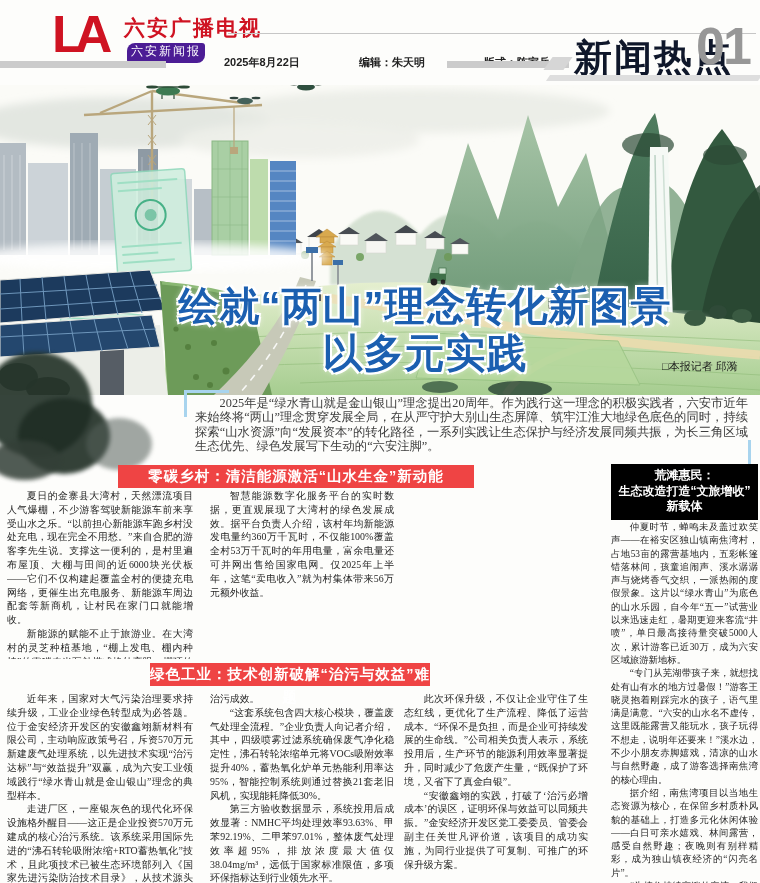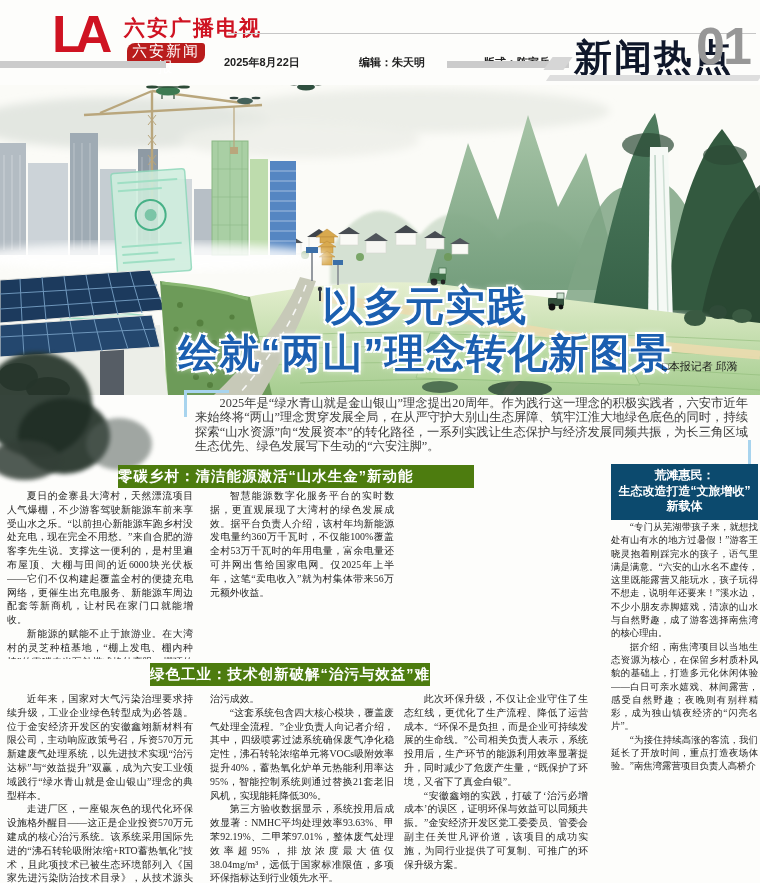--- a/index.html
+++ b/index.html
@@ -4,22 +4,22 @@
 <style>
   html,body{margin:0;padding:0;background:#888;}
   .page{position:relative;width:760px;height:883px;background:#fdfdfb;overflow:hidden;
         font-family:"Liberation Sans",sans-serif;margin:0 auto;}
   .abs{position:absolute;}
 
   
   .logo-la{left:50px;top:6px;width:74px;height:56px;}
   .brand{left:124px;top:14px;font-family:"Liberation Serif",serif;font-weight:bold;
          font-size:21px;letter-spacing:2px;color:#cf1322;}
-  .subbrand{left:127px;top:43px;width:78px;height:20px;background:#b91c1c;color:#fff;
-            border-radius:8px 3px 8px 3px;font-size:15px;line-height:16px;text-align:center;letter-spacing:2px;}
+  .subbrand{left:127px;top:43px;width:78px;height:20px;background:#4c1d95;color:#fff;
+            border-radius:8px 3px 8px 3px;font-size:12px;line-height:16px;text-align:center;letter-spacing:2px;}
   .hairline{left:228px;top:33px;width:528px;height:1px;background:#c6c6c6;}
   .datebar-l{left:0;top:61px;width:166px;height:7px;background:#cbcbcb;}
   .datebar-r{left:447px;top:61px;width:122px;height:7px;background:#cbcbcb;}
   .dateline{left:176px;top:55px;width:270px;font-size:11px;font-weight:bold;color:#222;white-space:nowrap;}
   .dateline span{margin-right:8px;margin-left:48px;}
   .sec-head{left:574px;top:33px;font-size:38px;font-weight:700;color:#0f172a;letter-spacing:2px;}
   .pagenum{left:696px;top:16px;font-size:52px;font-weight:900;color:#979797;letter-spacing:-2px;}
   .slant1{left:548px;top:57px;width:20px;height:13px;background:#d6d6d6;transform:skewX(-35deg);}
   .slant2{left:548px;top:75px;width:212px;height:6px;background:#dedede;transform:skewX(-35deg);}
 
@@ -39,36 +39,36 @@
 
   
   .intro{left:195px;top:396px;width:553px;font-family:"Liberation Serif",serif;font-size:12.3px;
          line-height:14.3px;color:#3c3c3c;text-align:justify;}
   .intro p{margin:0;text-indent:2em;}
   .ck{position:absolute;}
   .ck-tl{left:184px;top:390px;width:42px;height:24px;border-left:3px solid #a8d4ee;border-top:3px solid #a8d4ee;}
   .ck-br{left:706px;top:440px;width:42px;height:24px;border-right:3px solid #a8d4ee;border-bottom:3px solid #a8d4ee;}
 
   
-  .secbar{background:#4d7c0f;color:#fff;font-weight:bold;font-size:14.5px;letter-spacing:1px;
-          text-align:left;}
+  .secbar{background:#ef4444;color:#fff;font-weight:bold;font-size:14.5px;letter-spacing:1px;
+          text-align:center;}
   .bar1{left:118px;top:465px;width:356px;height:23px;line-height:23px;}
   .bar2{left:150px;top:663px;width:280px;height:23px;line-height:23px;}
   .col{font-family:"Liberation Serif",serif;font-size:9.9px;line-height:13.8px;color:#252525;
        text-align:justify;overflow:hidden;}
   .col p{margin:0;text-indent:2em;}
   .col p.cont{text-indent:0;}
   .s1c{top:489px;height:170px;}
   .s2c{top:692px;height:191px;}
   .c1{left:7px;width:186px;}
   .c2{left:210px;width:184px;}
   .c3{left:404px;width:184px;}
 
   
-  .side-box{left:611px;top:464px;width:147px;height:52px;background:#0c4a6e;color:#fff;
+  .side-box{left:611px;top:464px;width:147px;height:52px;background:#000000;color:#fff;
             text-align:center;font-weight:bold;font-size:12px;line-height:15.5px;padding-top:4px;}
   .side-body{left:611px;top:521px;width:147px;height:362px;font-family:"Liberation Serif",serif;
              font-size:9.4px;line-height:13.3px;color:#252525;text-align:justify;overflow:hidden;}
   .side-body p{margin:0;text-indent:2em;}
 </style>
 </head>
 <body>
 
 <div class="page">
 
@@ -314,22 +314,22 @@
         <ellipse cx="718" cy="227" rx="9" ry="7" fill="#2f4a38"></ellipse>
       <ellipse cx="742" cy="231" rx="10" ry="7" fill="#3a5a42"></ellipse>
       <ellipse cx="520" cy="304" rx="32" ry="8" fill="#2f4a38" opacity=".85"></ellipse>
       <ellipse cx="440" cy="302" rx="18" ry="6" fill="#3a5a42" opacity=".8"></ellipse>
       <ellipse cx="18" cy="292" rx="20" ry="14" fill="#26352b" opacity=".9"></ellipse>
       <ellipse cx="48" cy="304" rx="22" ry="12" fill="#1f2d24" opacity=".9"></ellipse>
     </g>
   </svg>
 
   <div class="abs headline">
+    <div>绘就“两山”理念转化新图景</div>
     <div>以多元实践</div>
-    <div>绘就“两山”理念转化新图景</div>
   </div>
   <div class="abs byline">□本报记者 邱漪</div>
 
   <div class="blob b1"></div>
   <div class="blob b2"></div>
   <div class="blob b3"></div>
   <div class="blob b4"></div>
 
   <div class="ck ck-tl"></div>
   <div class="abs intro">
@@ -360,18 +360,19 @@
     <p>此次环保升级，不仅让企业守住了生态红线，更优化了生产流程、降低了运营成本。“环保不是负担，而是企业可持续发展的生命线。”公司相关负责人表示，系统投用后，生产环节的能源利用效率显著提升，同时减少了危废产生量，“既保护了环境，又省下了真金白银”。</p>
     <p>“安徽鑫翊的实践，打破了‘治污必增成本’的误区，证明环保与效益可以同频共振。”金安经济开发区党工委委员、管委会副主任关世凡评价道，该项目的成功实施，为同行业提供了可复制、可推广的环保升级方案。</p>
   </div>
 
   <div class="abs side-box">
     <div>荒滩惠民：</div>
     <div>生态改造打造“文旅增收”</div>
     <div>新载体</div>
   </div>
   <div class="abs side-body">
+    <p>仲夏时节，蝉鸣未及盖过欢笑声——在裕安区独山镇南焦湾村，占地53亩的露营基地内，五彩帐篷错落林间，孩童追闹声、溪水潺潺声与烧烤香气交织，一派热闹的度假景象。这片以“绿水青山”为底色的山水乐园，自今年“五一”试营业以来迅速走红，暑期更迎来客流“井喷”，单日最高接待量突破5000人次，累计游客已近30万，成为六安区域旅游新地标。</p>
     <p>“专门从芜湖带孩子来，就想找处有山有水的地方过暑假！”游客王晓灵抱着刚踩完水的孩子，语气里满是满意。“六安的山水名不虚传，这里既能露营又能玩水，孩子玩得不想走，说明年还要来！”溪水边，不少小朋友赤脚嬉戏，清凉的山水与自然野趣，成了游客选择南焦湾的核心理由。</p>
     <p>据介绍，南焦湾项目以当地生态资源为核心，在保留乡村质朴风貌的基础上，打造多元化休闲体验——白日可亲水嬉戏、林间露营，感受自然野趣；夜晚则有别样精彩，成为独山镇夜经济的“闪亮名片”。</p>
     <p>“为接住持续高涨的客流，我们延长了开放时间，重点打造夜场体验。”南焦湾露营项目负责人高桥介</p>
   </div>
 
 </div>
 
 </body></html>

